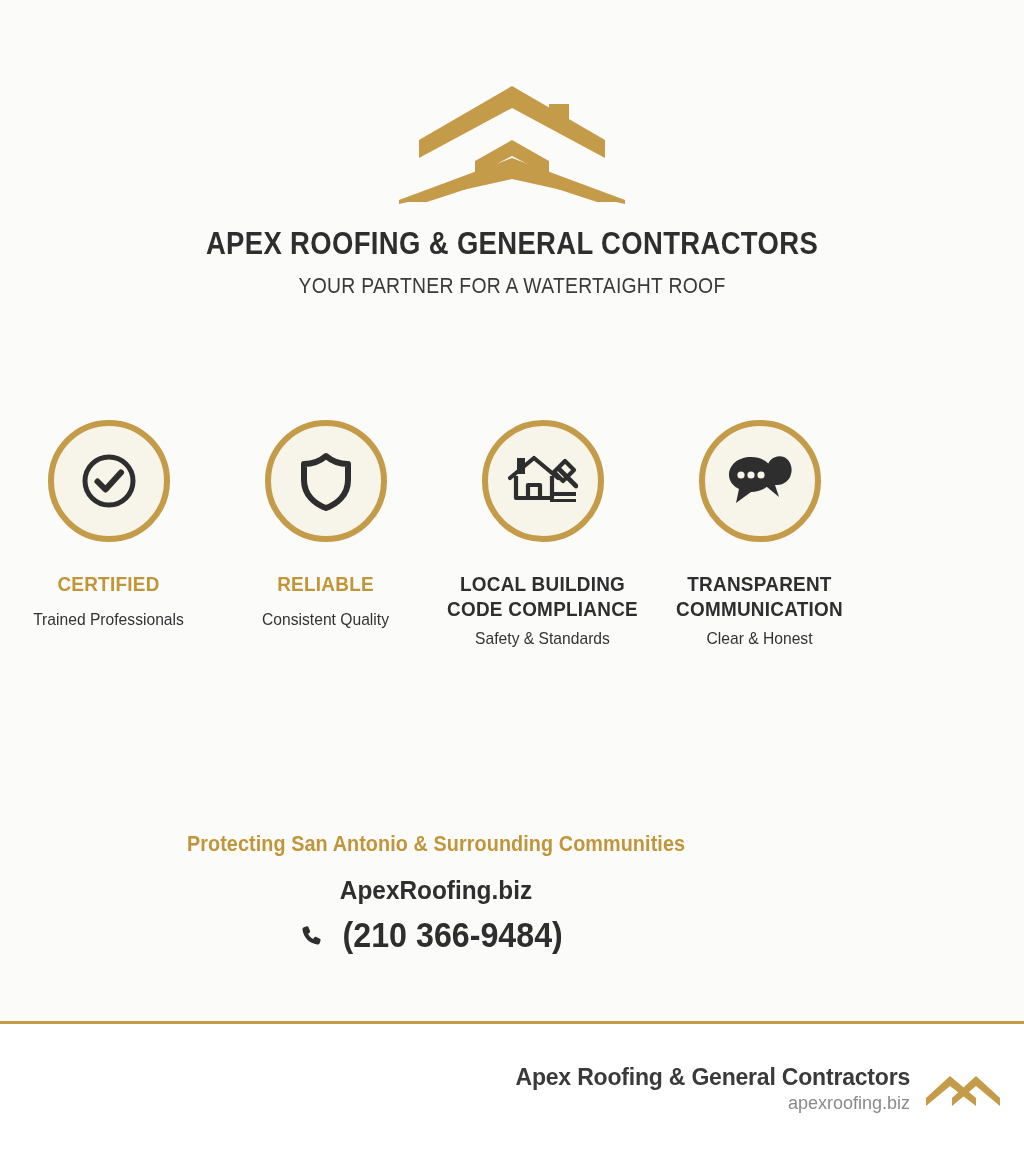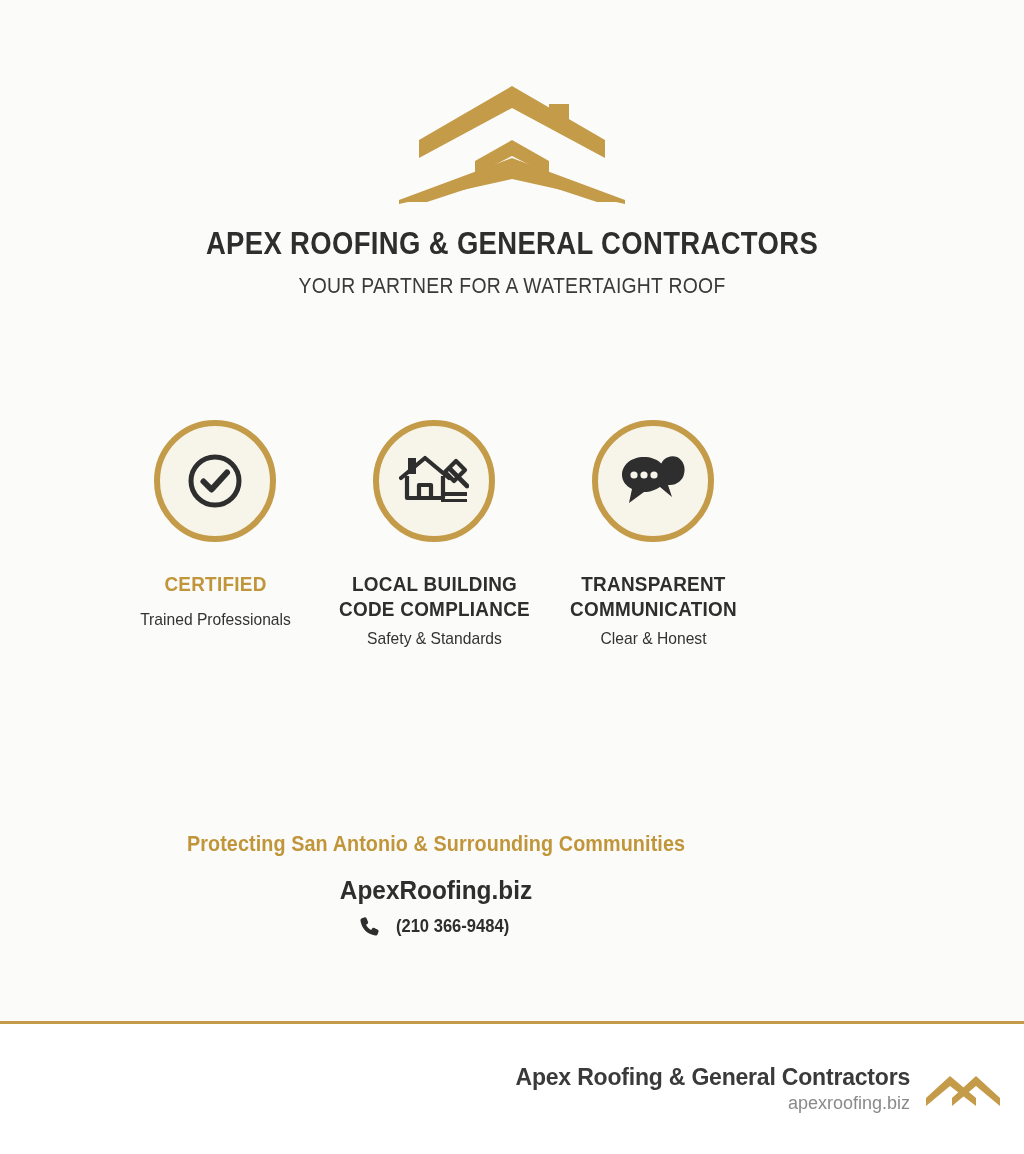--- a/index.html
+++ b/index.html
@@ -126,21 +126,21 @@
     margin-top: 18px;
     font-size: 26.5px;
     font-weight: 700;
     color: #2e2e2e;
     transform: scaleX(0.92);
     transform-origin: center;
   }
 
   .contact-phone {
     margin-top: 9px;
-    font-size: 18px;
+    font-size: 35px;
     font-weight: 700;
     color: #2e2e2e;
     display: flex;
     align-items: center;
     justify-content: center;
     gap: 10px;
   }
   .contact-phone .phone-num { transform: scaleX(0.92); transform-origin: center; }
   .phone-icon { width: 23px; height: 23px; display: block; }
 
@@ -219,20 +219,30 @@
       <div class="badge">
         <svg width="62" height="62" viewBox="0 0 62 62">
           <circle cx="31" cy="31" r="24" fill="none" stroke="#2e2e2e" stroke-width="5"></circle>
           <path d="M19.5 31.5 L27.5 39.5 L43 22.5" fill="none" stroke="#2e2e2e" stroke-width="6" stroke-linecap="round" stroke-linejoin="round"></path>
         </svg>
       </div>
       <div class="feature-title gold">CERTIFIED</div>
       <div class="feature-desc">Trained Professionals</div>
     </div>
 
+    <div class="feature">
+      <div class="badge">
+        <svg width="60" height="62" viewBox="0 0 60 62">
+          <path d="M30 6 C38 13 48 14 52 14 L52 30 C52 45 41 54 30 58
+                   C19 54 8 45 8 30 L8 14 C12 14 22 13 30 6 Z" fill="none" stroke="#2e2e2e" stroke-width="6" stroke-linejoin="round"></path>
+        </svg>
+      </div>
+      <div class="feature-title gold">RELIABLE</div>
+      <div class="feature-desc">Consistent Quality</div>
+    </div>
 
     <div class="feature two-line">
       <div class="badge">
         <svg width="70" height="58" viewBox="0 0 70 58">
 
           <rect x="9" y="6" width="8" height="16" fill="#2e2e2e"></rect>
 
           <path d="M2 26 L26 6 L50 26" fill="none" stroke="#2e2e2e" stroke-width="4.2" stroke-linecap="round" stroke-linejoin="round"></path>
 
           <path d="M8 24 L8 46 L44 46 L44 24" fill="none" stroke="#2e2e2e" stroke-width="4.2" stroke-linejoin="round"></path>

